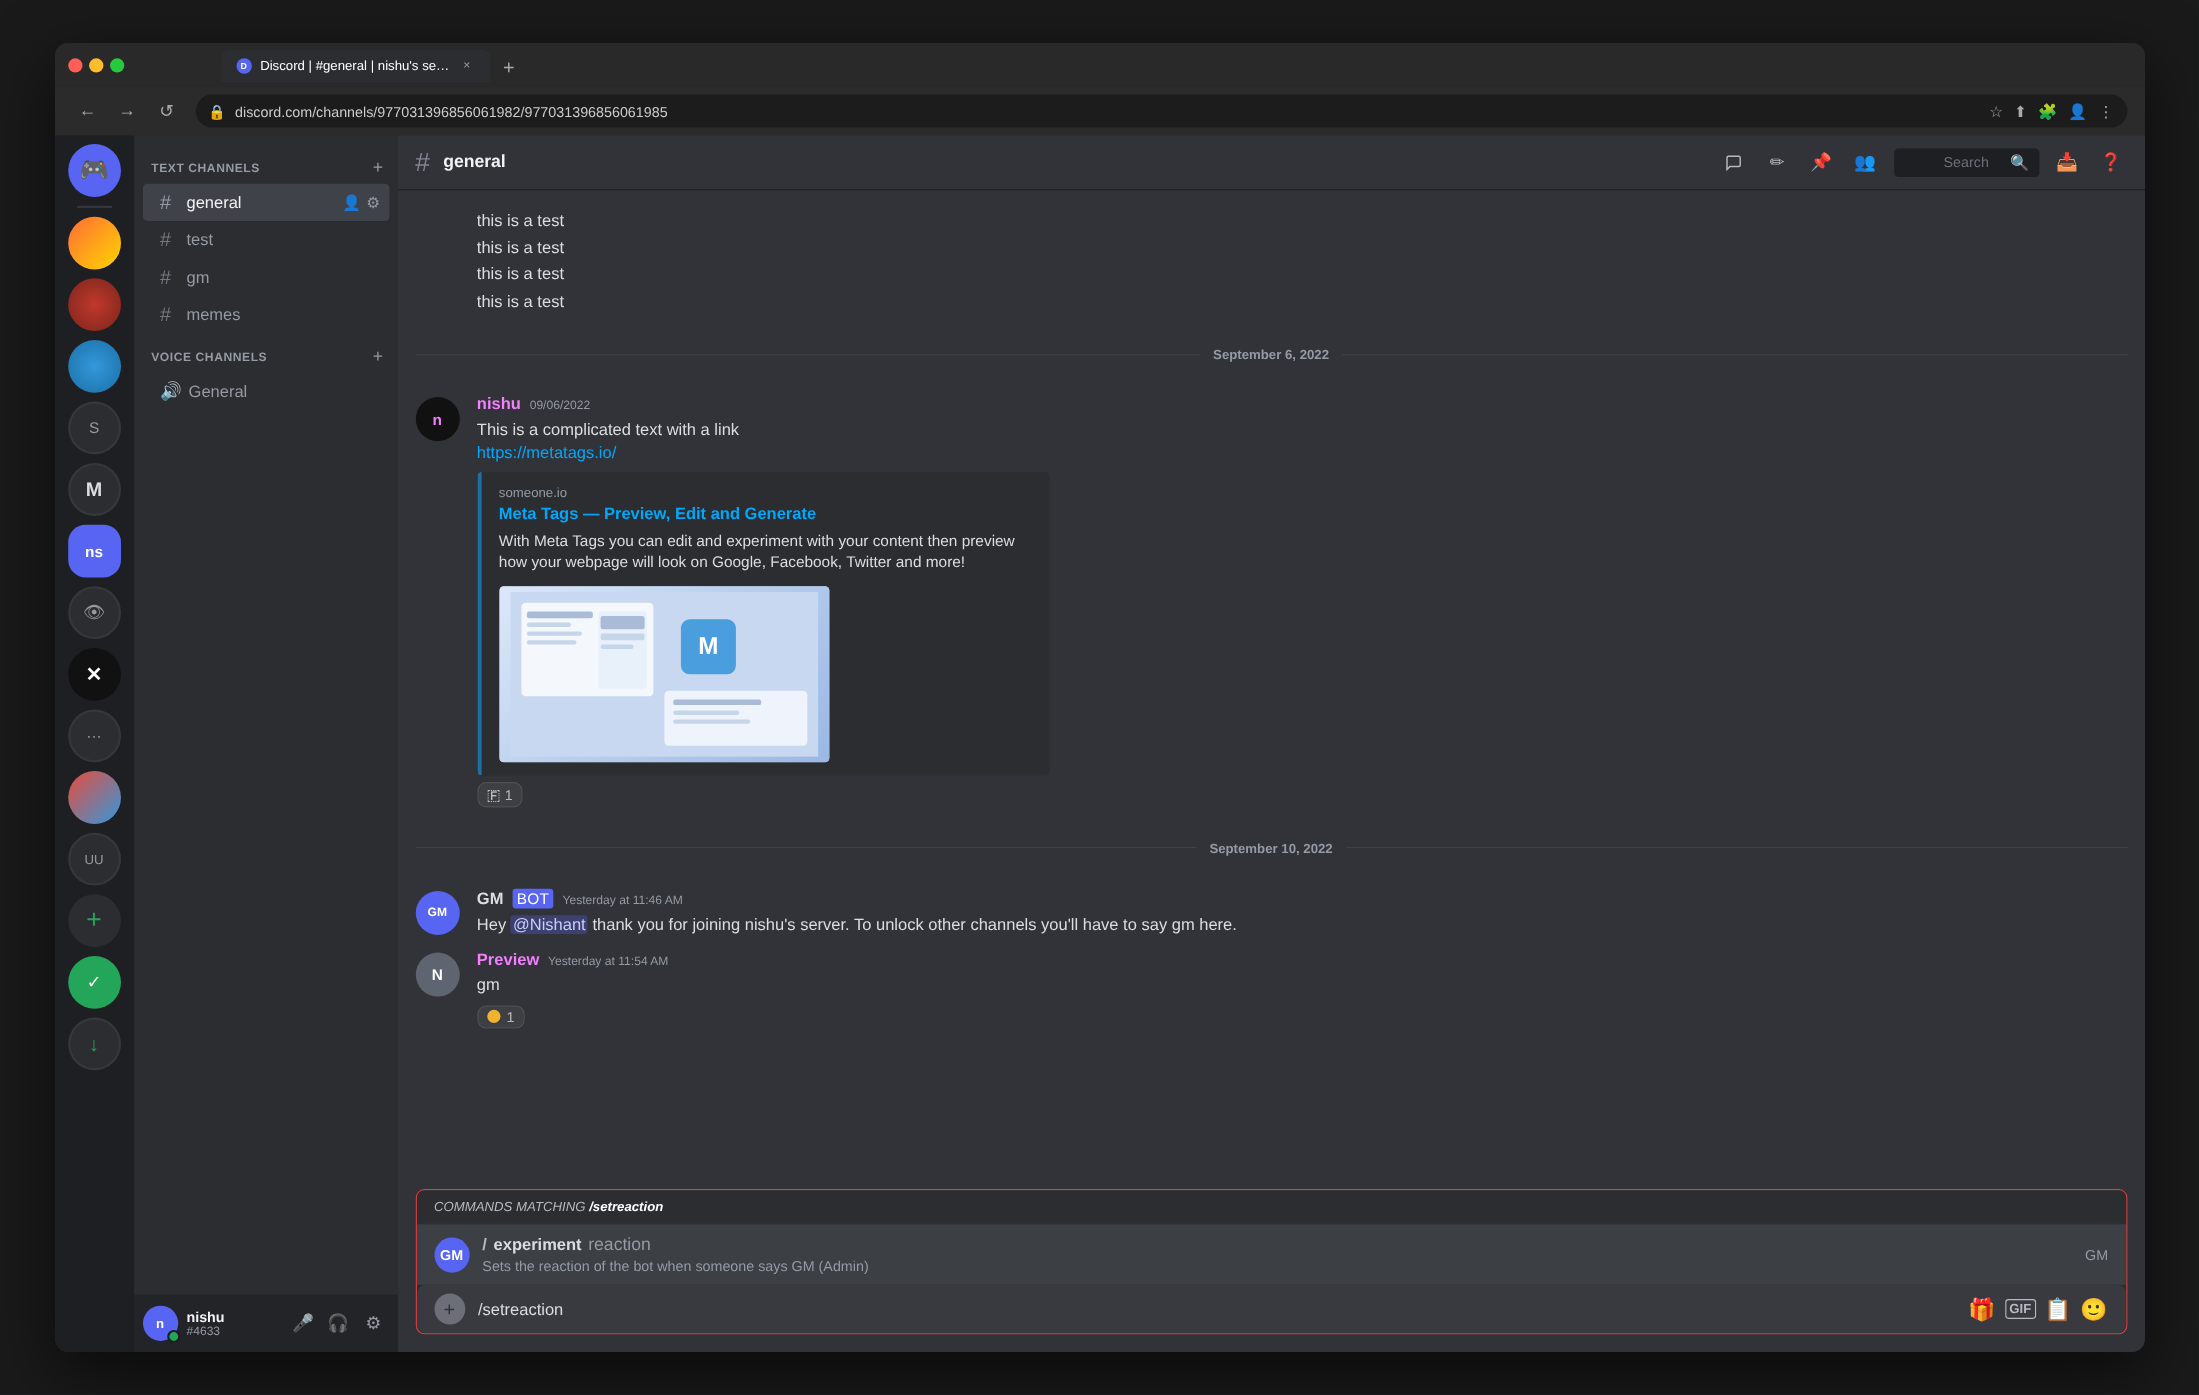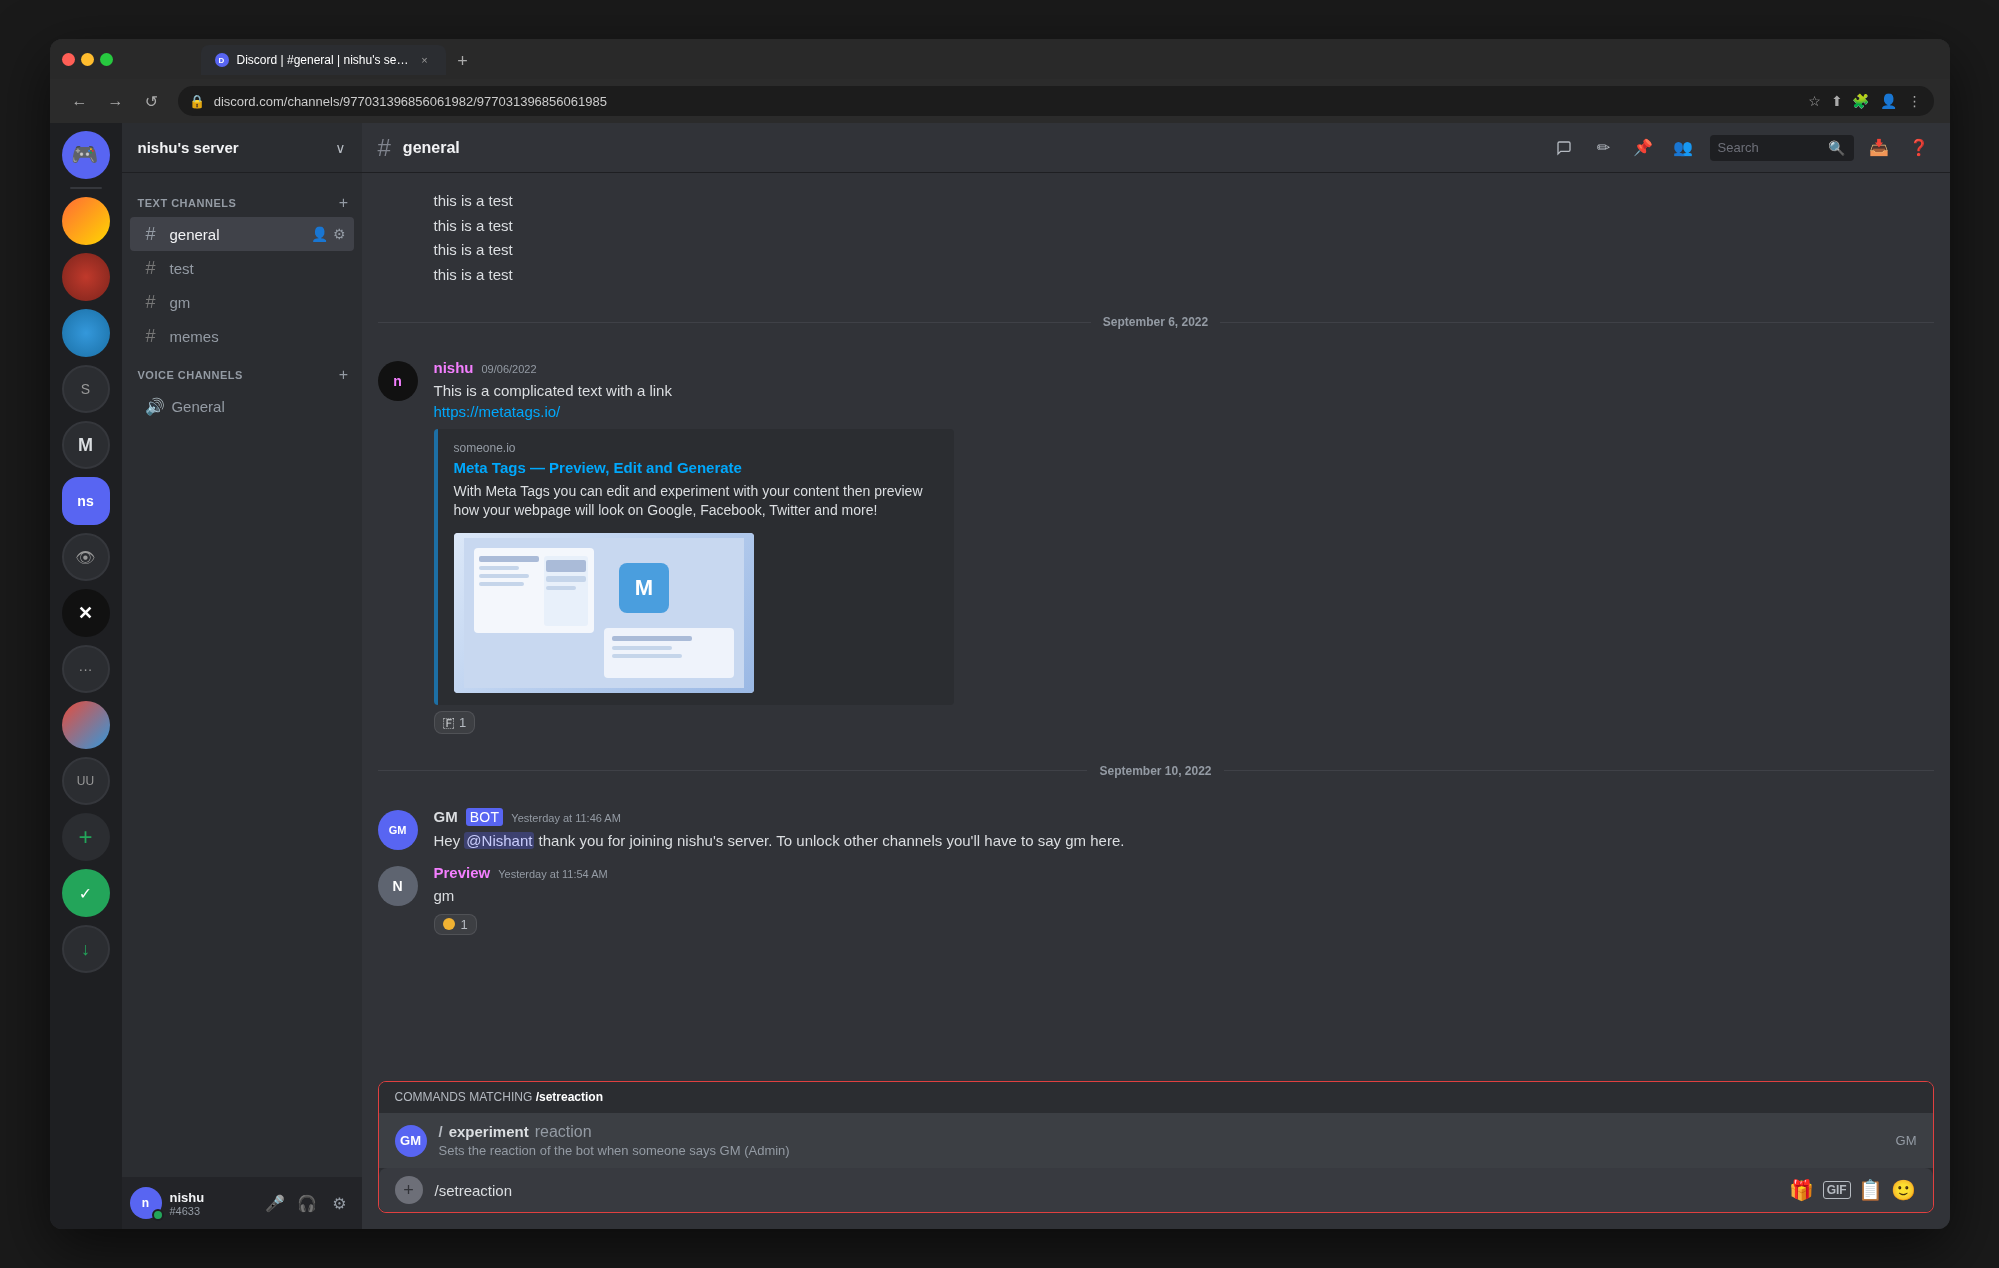--- a/index.html
+++ b/index.html
@@ -392,26 +392,27 @@
       justify-content: center;
       color: #b5bac1;
       cursor: pointer;
       border-radius: 4px;
       font-size: 16px;
     }
     .header-search {
       background: #1e1f22;
       border-radius: 4px;
       height: 26px;
-      width: 144px;
+      width: 132px;
       display: flex;
       align-items: center;
       padding: 0 8px;
-      gap: 8px;
+      gap: 20px;
       cursor: text;
+      text-align: right;
     }
     .header-search-text {
       color: #6d6f78;
       font-size: 13px;
       flex: 1;
     }
     .header-search-icon {
       color: #6d6f78;
       font-size: 14px;
     }
@@ -591,20 +592,21 @@
       border: 1px solid #e04040;
       border-radius: 8px;
       overflow: hidden;
       margin-bottom: 0;
     }
     .command-popup-header {
       padding: 8px 16px;
       font-size: 12px;
       color: #b5bac1;
       background: #2b2d31;
+      font-style: italic;
     }
     .command-popup-header strong {
       color: #fff;
       font-weight: 700;
     }
     .command-item {
       display: flex;
       align-items: center;
       padding: 10px 16px;
       gap: 12px;
@@ -778,24 +780,20 @@
       <div class="server-add-btn">+</div>
       <div class="server-icon" style="background:#23a55a;border-radius:50%;">
         <span style="color:white;font-size:16px;">✓</span>
       </div>
       <div class="server-icon" style="background:#2b2d31;border:2px solid #35373c;">
         <span style="color:#23a55a;font-size:18px;">↓</span>
       </div>
     </div>
 
     <div class="channel-sidebar">
-      <div class="server-name-header">
-        <span class="server-name-text">nishu's server</span>
-        <span class="server-name-chevron">∨</span>
-      </div>
       <div class="channel-list">
 
         <div class="channel-section-header">
           <span class="channel-section-label">TEXT CHANNELS</span>
           <div class="section-add-btn">+</div>
         </div>
         <div class="channel-item active">
           <span class="channel-hash">#</span>
           <span class="channel-name">general</span>
           <div class="channel-icons">

